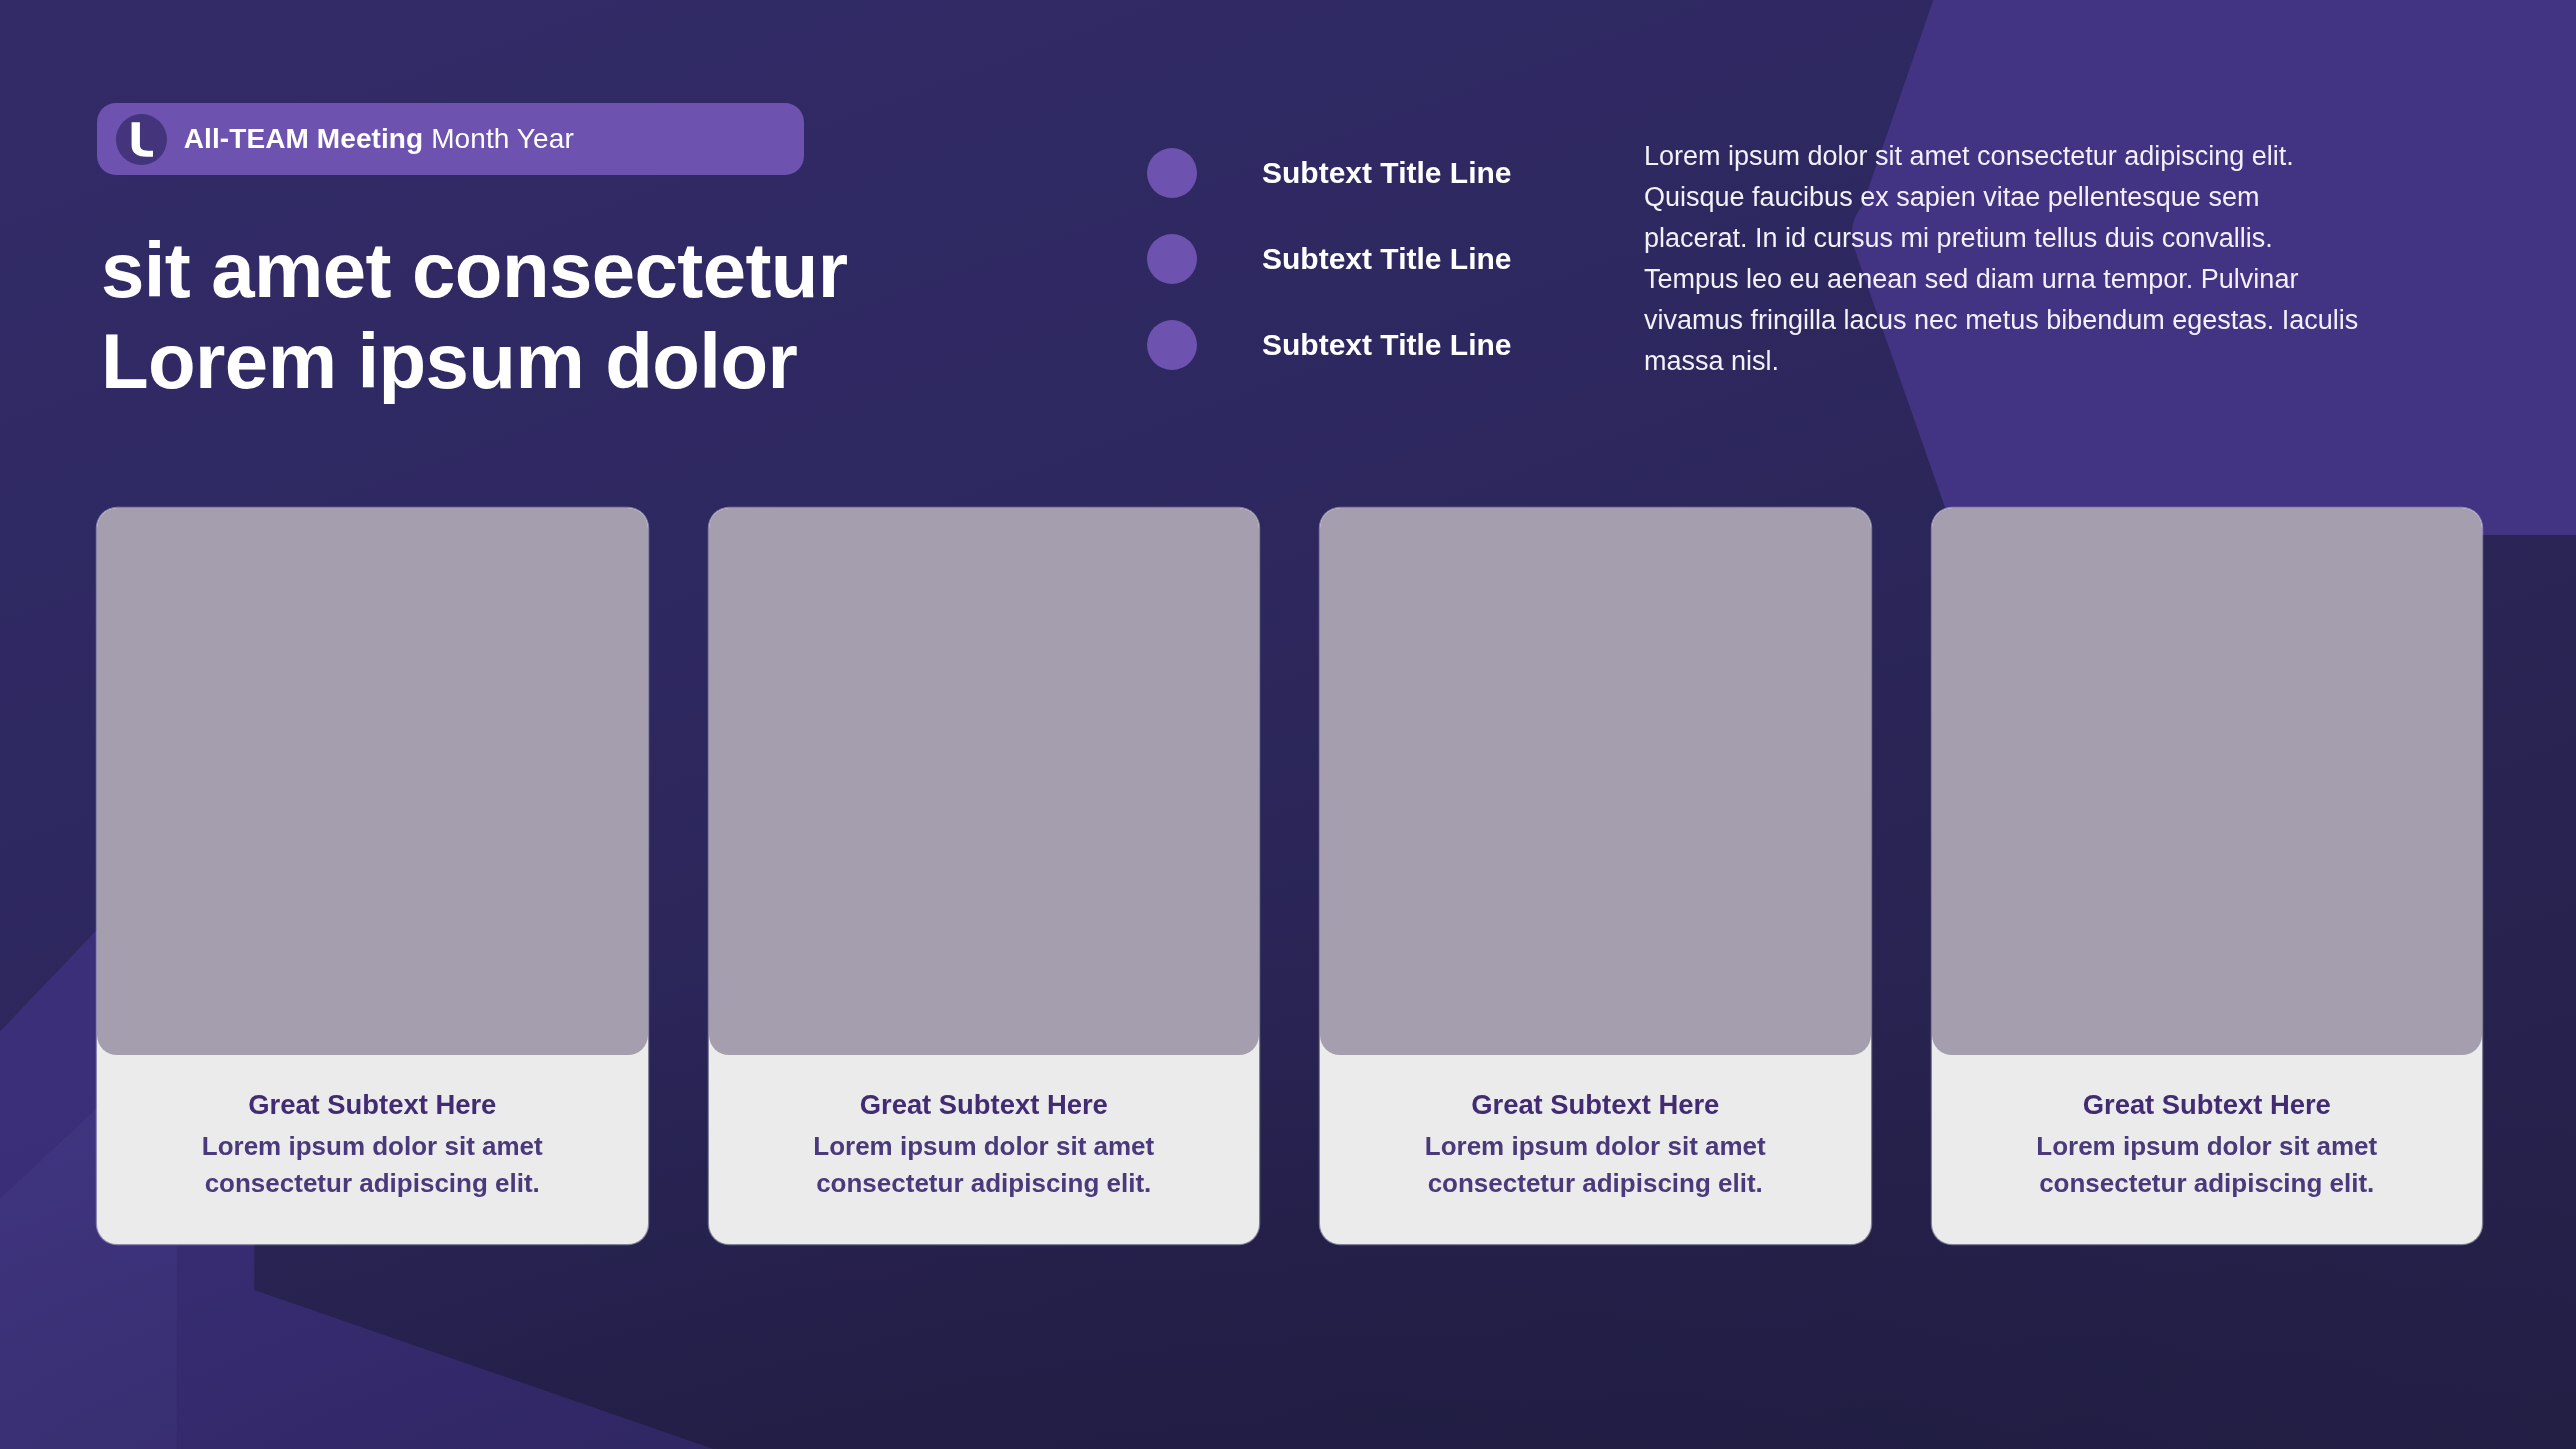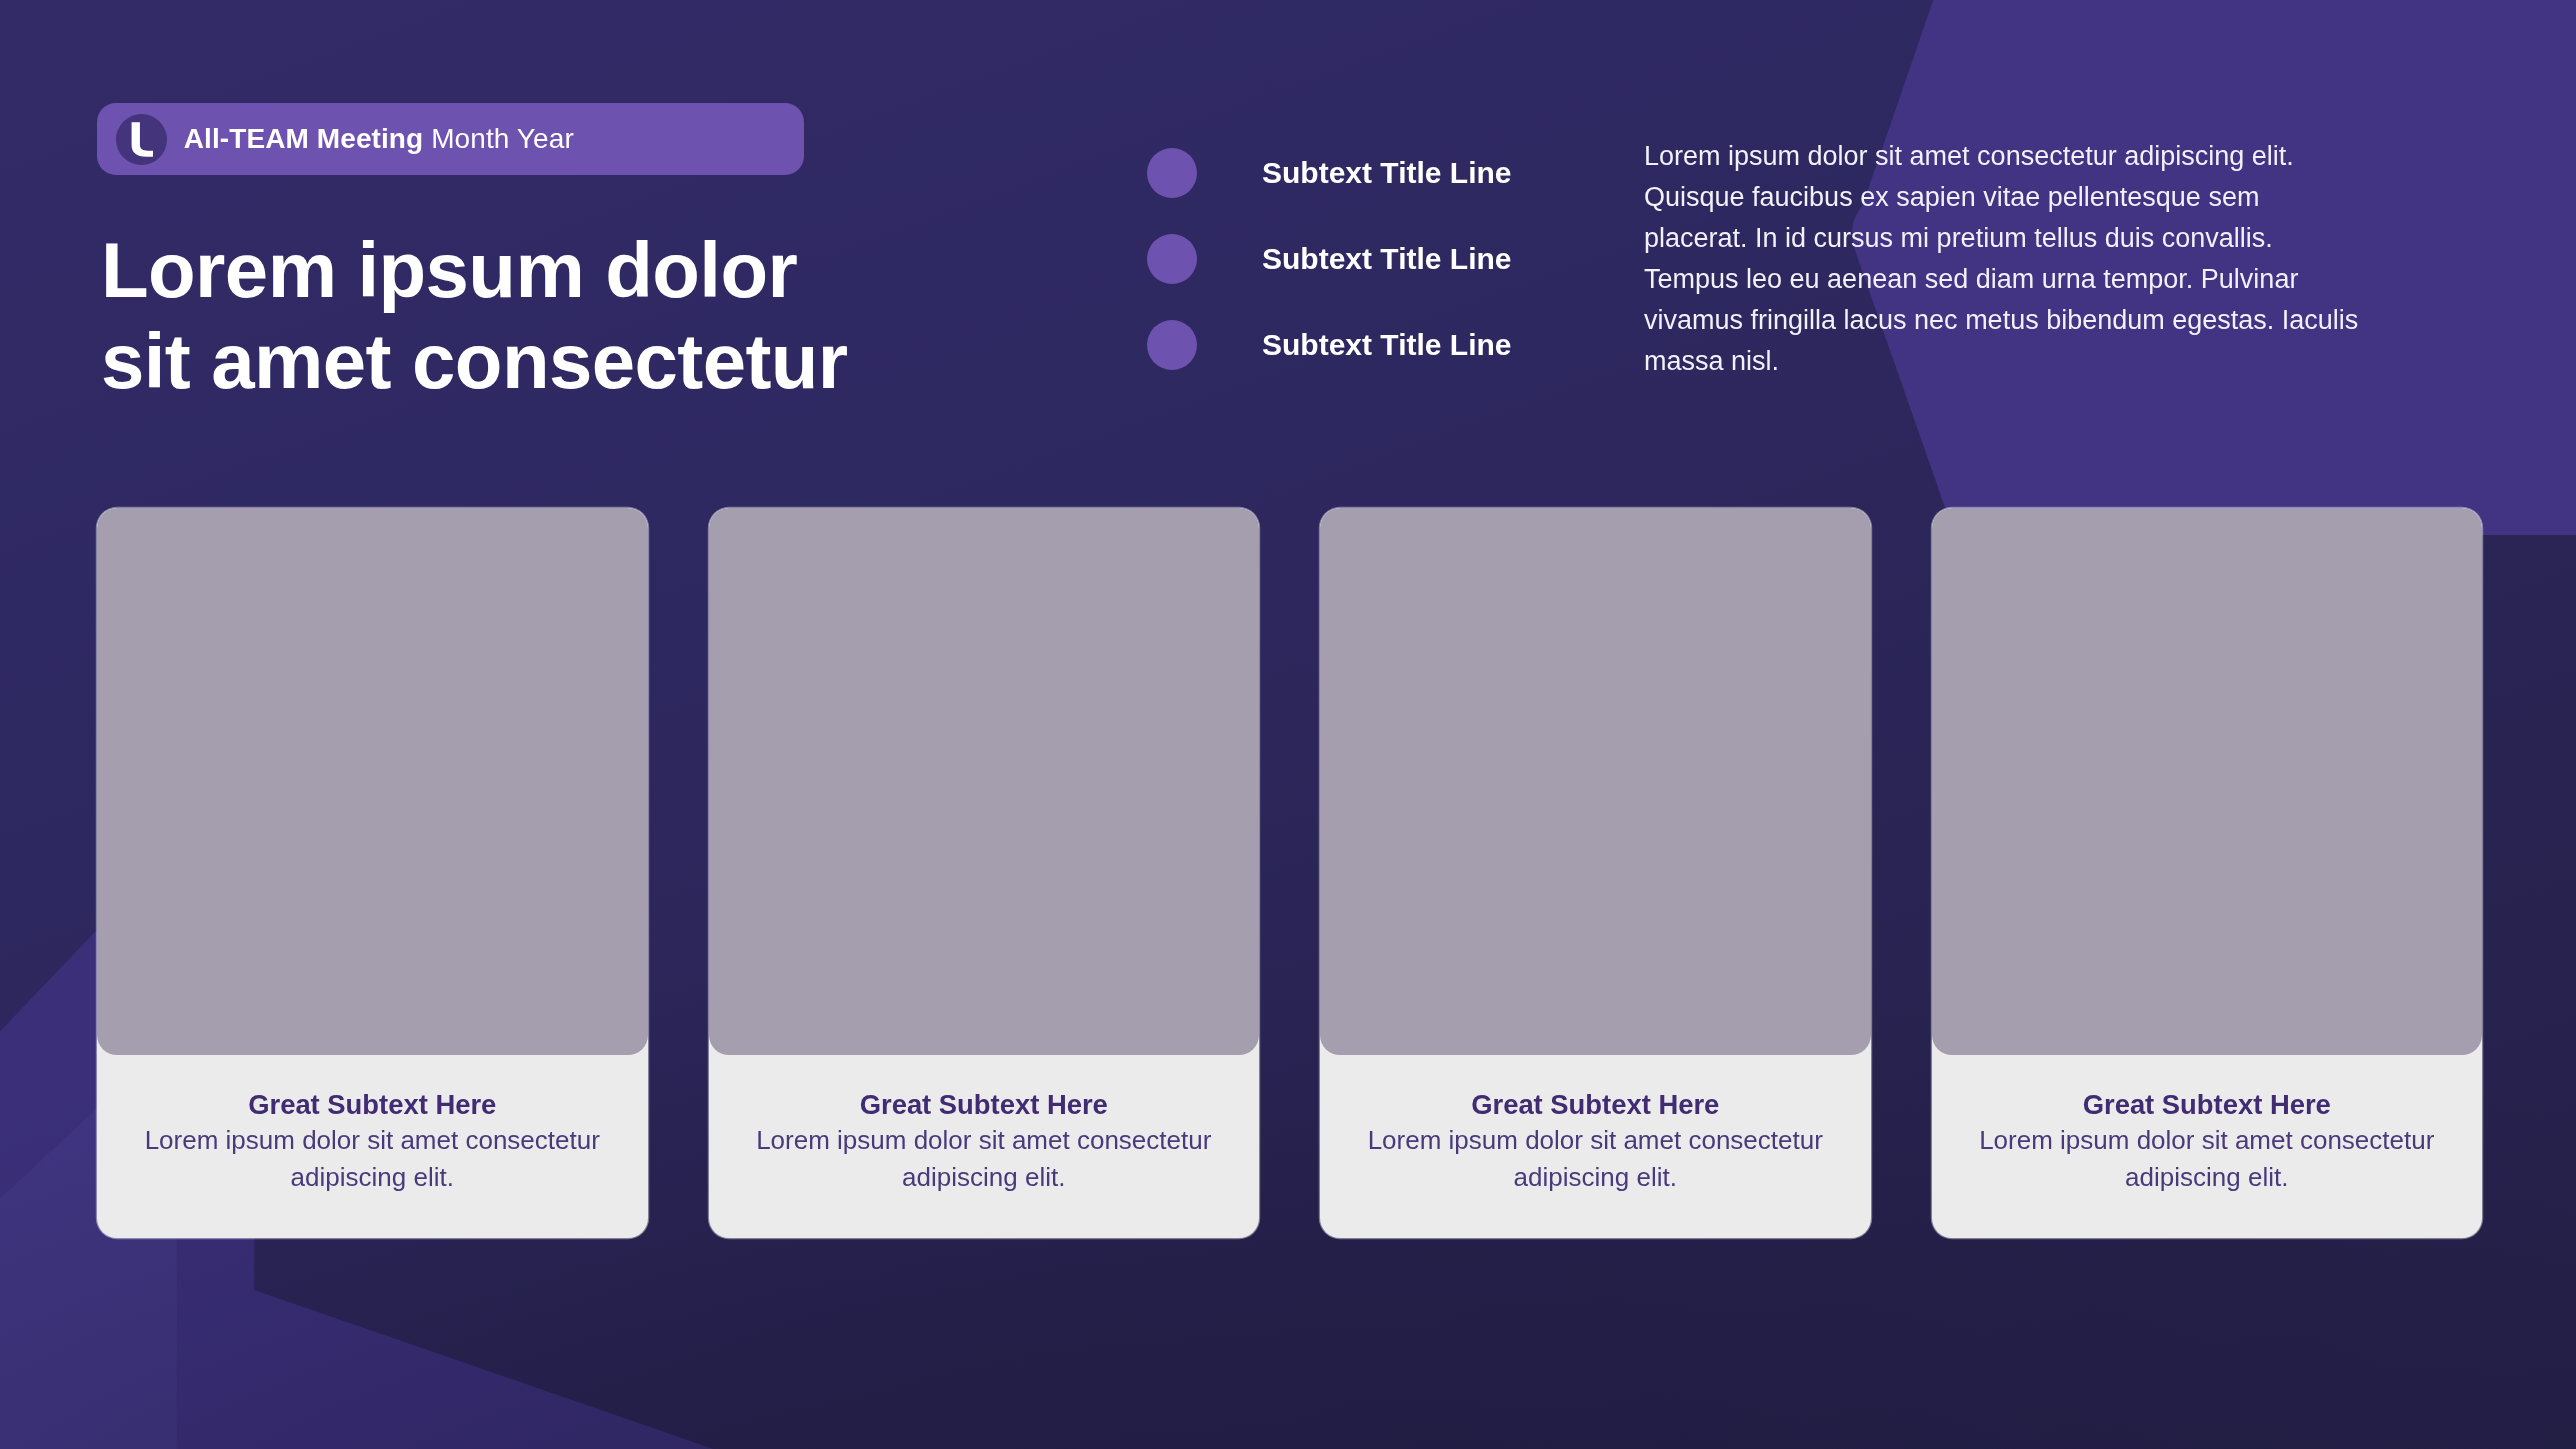--- a/index.html
+++ b/index.html
@@ -161,25 +161,25 @@
     padding:34px 36px 42px;
     text-align:center;
   }
   .card-title{
     color:#412b73;
     font-size:27.4px;
     font-weight:700;
     line-height:1.2;
   }
   .card-desc{
-    margin-top:0;
+    margin-top:6px;
     color:#4a3a7c;
     font-size:26px;
     line-height:1.42;
-    font-weight:400;
+    font-weight:700;
   }
 </style>
 </head>
 <body>
 
 <div class="slide">
 
   <div class="bg-base"></div>
 
   <div class="shape-tr">
@@ -207,22 +207,22 @@
       <span class="badge-logo">
         <svg width="27.4" height="37" viewBox="0 0 46 62" aria-hidden="true">
           <path d="M6 2 H20 V40 C20 47 25 50 33 50 H42 V60 H31
                    C14 60 6 53 6 40 Z" fill="#ffffff"></path>
         </svg>
       </span>
       <span class="badge-text"><span class="strong">All-TEAM Meeting</span><span>&nbsp;</span><span class="light">Month Year</span></span>
     </div>
 
     <h1 class="title">
+      <span class="tline">sit amet consectetur</span>
       <span class="tline">Lorem ipsum dolor</span>
-      <span class="tline">sit amet consectetur</span>
     </h1>
 
     <div class="bullets">
       <div class="bullet-row">
         <span class="bullet-dot"></span>
         <span class="bullet-label">Subtext Title Line</span>
       </div>
       <div class="bullet-row">
         <span class="bullet-dot"></span>
         <span class="bullet-label">Subtext Title Line</span>

